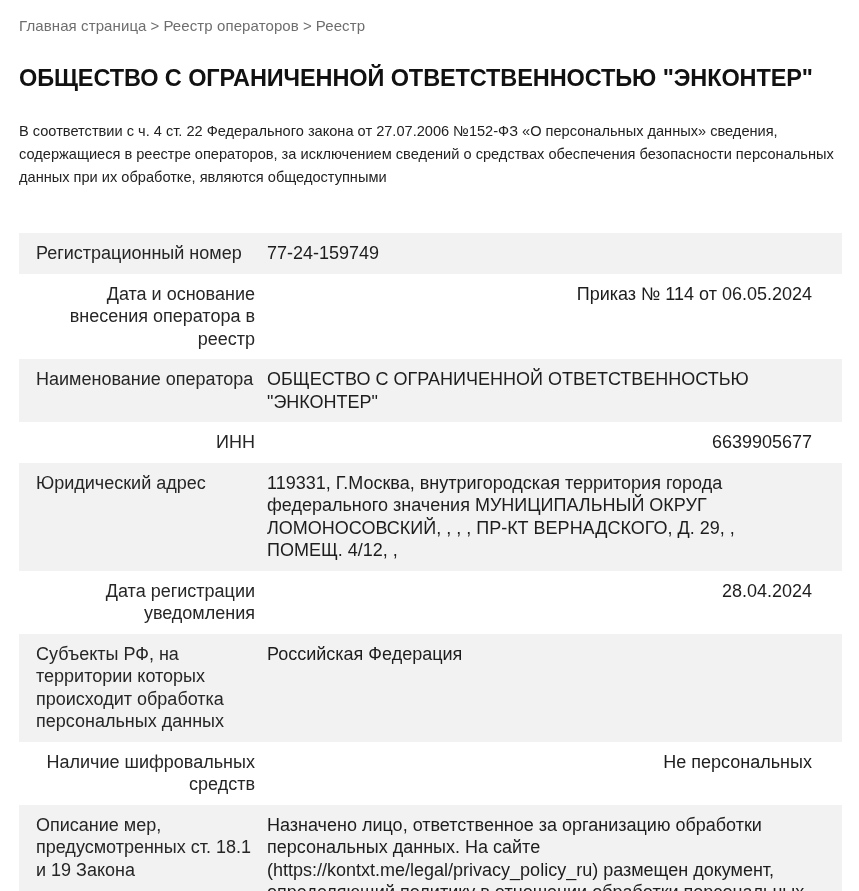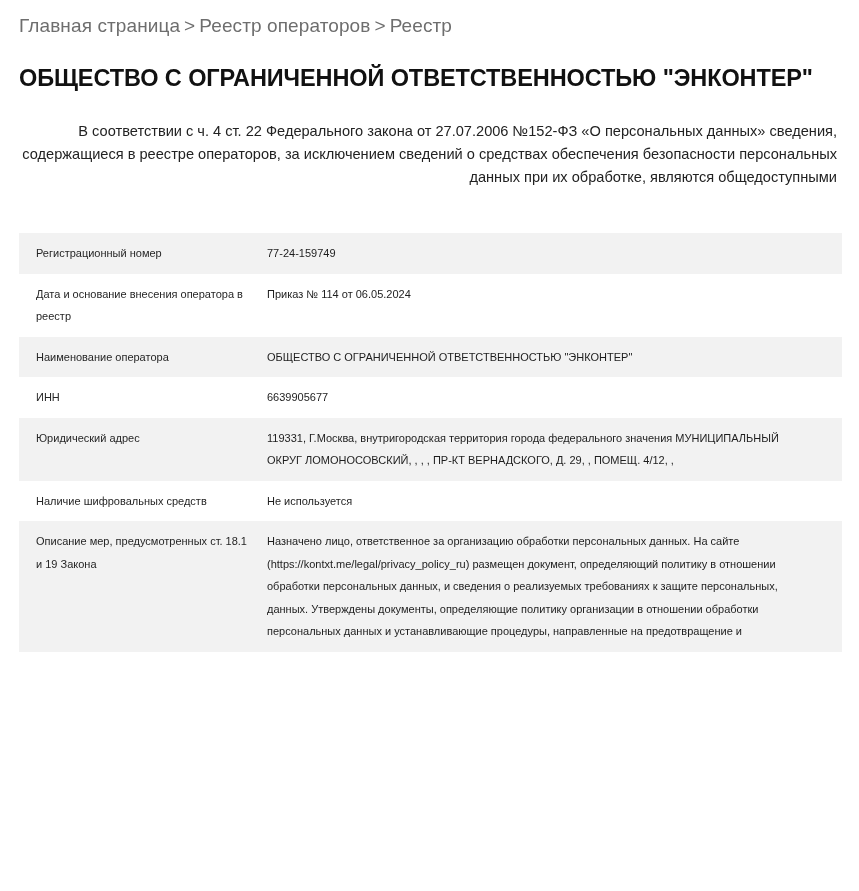--- a/index.html
+++ b/index.html
@@ -19,21 +19,21 @@
 
   .page {
     width: 859px;
     box-sizing: border-box;
     padding: 0;
   }
 
   
   .breadcrumb {
     padding: 16px 19px 0 19px;
-    font-size: 19px;
+    font-size: 15px;
     line-height: 20px;
     color: #6e6e6e;
     white-space: nowrap;
     letter-spacing: 0.1px;
   }
   .breadcrumb .crumb {
     color: #6e6e6e;
     text-decoration: none;
   }
   .breadcrumb .sep {
@@ -52,37 +52,36 @@
     font-family: "Liberation Sans", "DejaVu Sans", sans-serif;
   }
 
   
   .intro {
     margin: 27px 19px 0 19px;
     max-width: 818px;
     font-size: 14.6px;
     line-height: 23px;
     color: #222222;
-    text-align: right;
   }
 
   
   .info-table {
     margin: 44px 17px 0 19px;
     width: 823px;
     border-collapse: collapse;
     table-layout: fixed;
   }
   .info-table tr.odd  { background: #f2f2f2; }
-  .info-table tr.even { background: #ffffff; }
+  .info-table tr.even { background: #ffffff; text-align: right; }
 
   .info-table td {
     vertical-align: top;
     padding: 9px 0 9px 0;
-    font-size: 11px;
+    font-size: 18px;
     line-height: 22.5px;
   }
   .info-table td.label {
     width: 248px;
     padding-left: 17px;
     padding-right: 12px;
     color: #262626;
     box-sizing: border-box;
   }
   .info-table td.value {
@@ -146,24 +145,40 @@
       <tr class="odd">
         <td class="label">
             <span class="cell-text">Юридический адрес</span>
           </td>
         <td class="value">
             <span class="cell-text">119331, Г.Москва, внутригородская территория города федерального значения МУНИЦИПАЛЬНЫЙ ОКРУГ ЛОМОНОСОВСКИЙ, , , , ПР-КТ ВЕРНАДСКОГО, Д. 29, , ПОМЕЩ. 4/12, ,</span>
           </td>
       </tr>
       <tr class="even">
         <td class="label">
+            <span class="cell-text">Дата регистрации уведомления</span>
+          </td>
+        <td class="value">
+            <span class="cell-text">28.04.2024</span>
+          </td>
+      </tr>
+      <tr class="odd">
+        <td class="label">
+            <span class="cell-text">Субъекты РФ, на территории которых происходит обработка персональных данных</span>
+          </td>
+        <td class="value">
+            <span class="cell-text">Российская Федерация</span>
+          </td>
+      </tr>
+      <tr class="even">
+        <td class="label">
             <span class="cell-text">Наличие шифровальных средств</span>
           </td>
         <td class="value">
-            <span class="cell-text">Не используется</span>
+            <span class="cell-text">Не персональных</span>
           </td>
       </tr>
       <tr class="odd">
         <td class="label">
             <span class="cell-text">Описание мер, предусмотренных ст. 18.1 и 19 Закона</span>
           </td>
         <td class="value">
             <span class="cell-text">Назначено лицо, ответственное за организацию обработки персональных данных. На сайте (https://kontxt.me/legal/privacy_policy_ru) размещен документ, определяющий политику в отношении обработки персональных данных, и сведения о реализуемых требованиях к защите персональных, данных. Утверждены документы, определяющие политику организации в отношении обработки персональных данных и устанавливающие процедуры, направленные на предотвращение и</span>
           </td>
       </tr>

